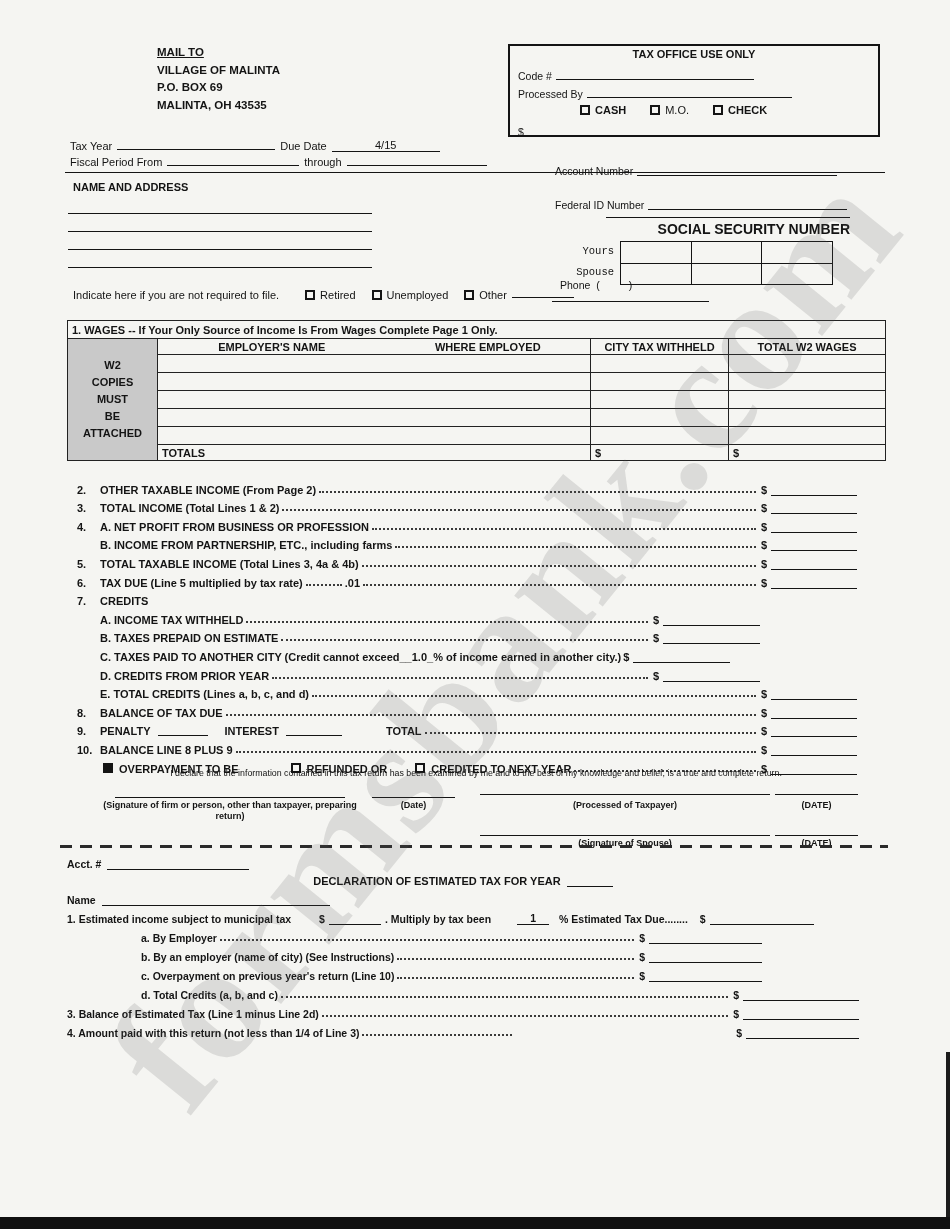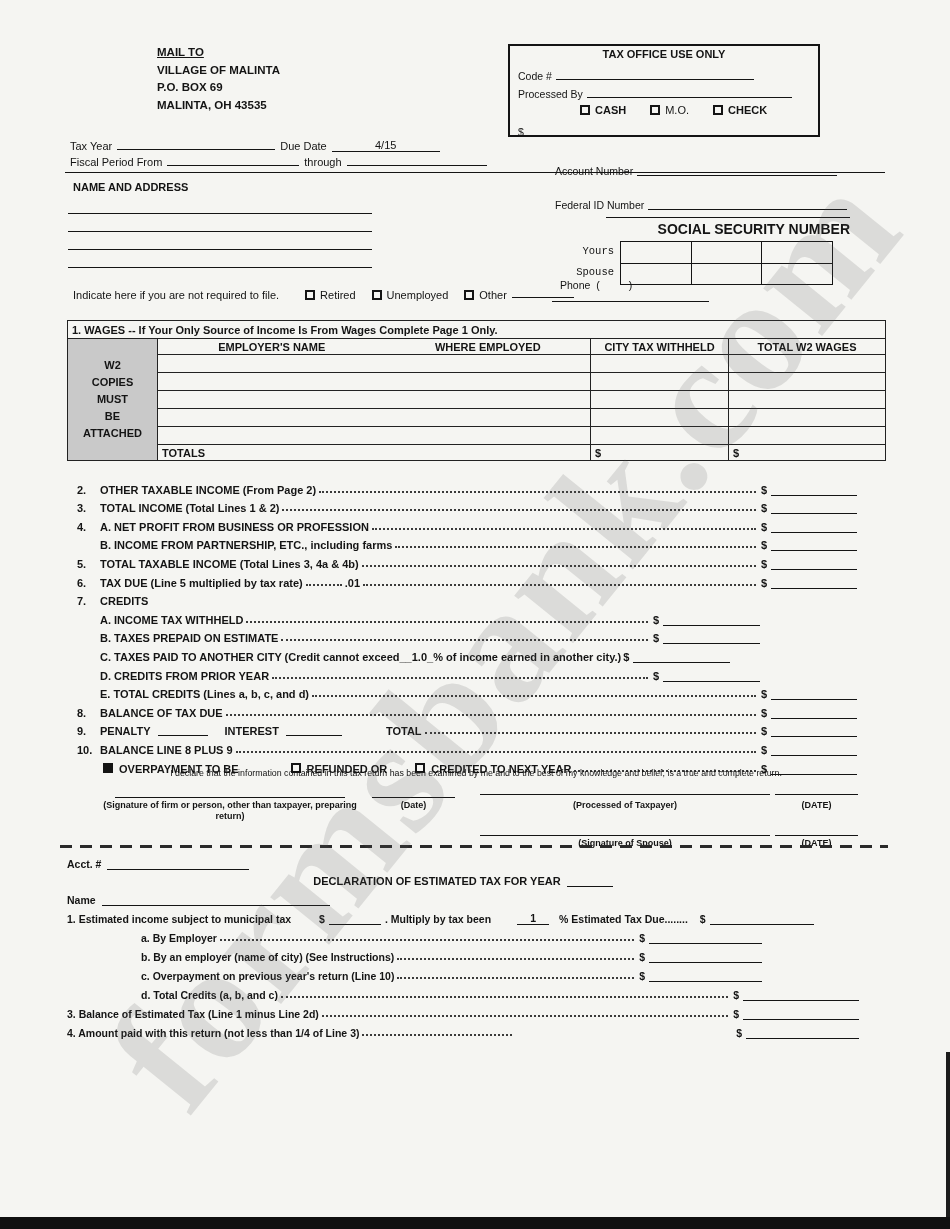--- a/index.html
+++ b/index.html
@@ -23,21 +23,21 @@
     font-family:"Liberation Serif", serif; font-weight:bold; font-size:165px;
     letter-spacing:3px; color:rgba(90,90,90,0.16);
     transform:rotate(-51deg); pointer-events:none; z-index:9;
   }
 
   
   .mailto { left:157px; top:44px; font-size:11.5px; font-weight:bold; line-height:17.5px; }
   .mailto .head { text-decoration:underline; }
 
   
-  .office-box { left:508px; top:44px; width:312px; height:93px; border:2px solid #141414; padding:2px 8px 0 8px; font-size:10.5px; }
+  .office-box { left:508px; top:44px; width:372px; height:93px; border:2px solid #141414; padding:2px 8px 0 8px; font-size:10.5px; }
   .office-title { text-align:center; font-weight:bold; font-size:11px; height:16px; }
   .office-row { display:flex; align-items:flex-end; height:18px; }
   .office-row .ul { margin-bottom:2px; margin-left:4px; }
   .office-pay { display:flex; align-items:center; height:20px; padding-left:62px; font-size:11px; }
   .office-pay .lab { margin-left:5px; }
   .office-pay .grp { margin-left:24px; }
 
   
   .period { left:70px; top:138px; font-size:11px; }
   .prow { display:flex; align-items:flex-end; height:14px; margin-bottom:2px; }

